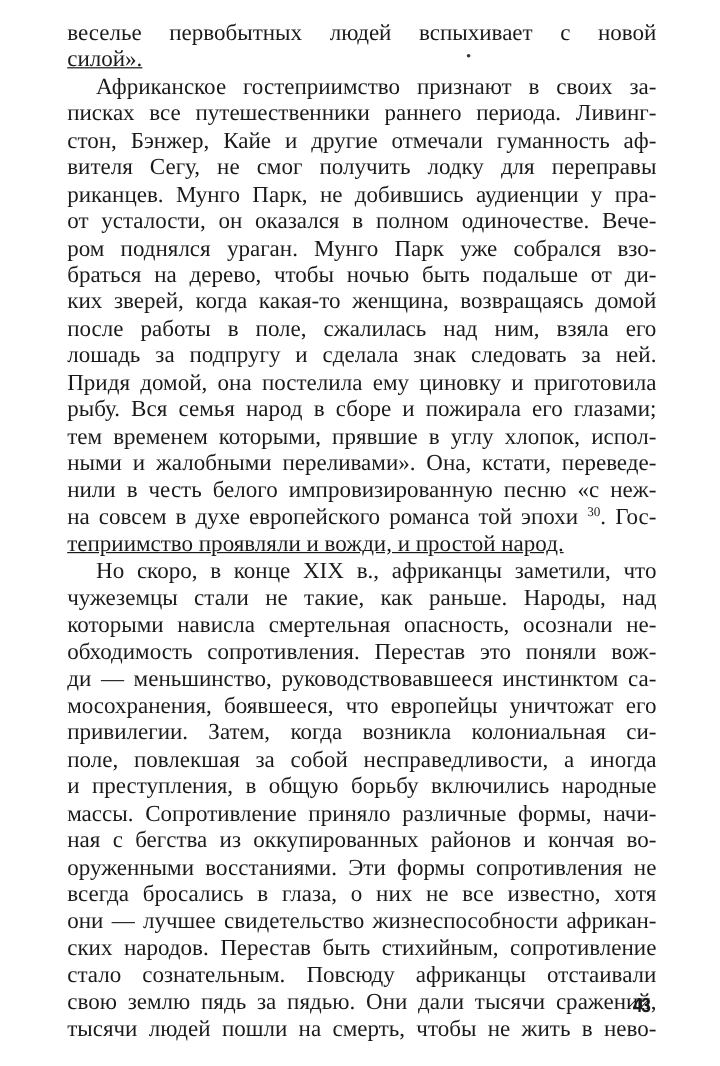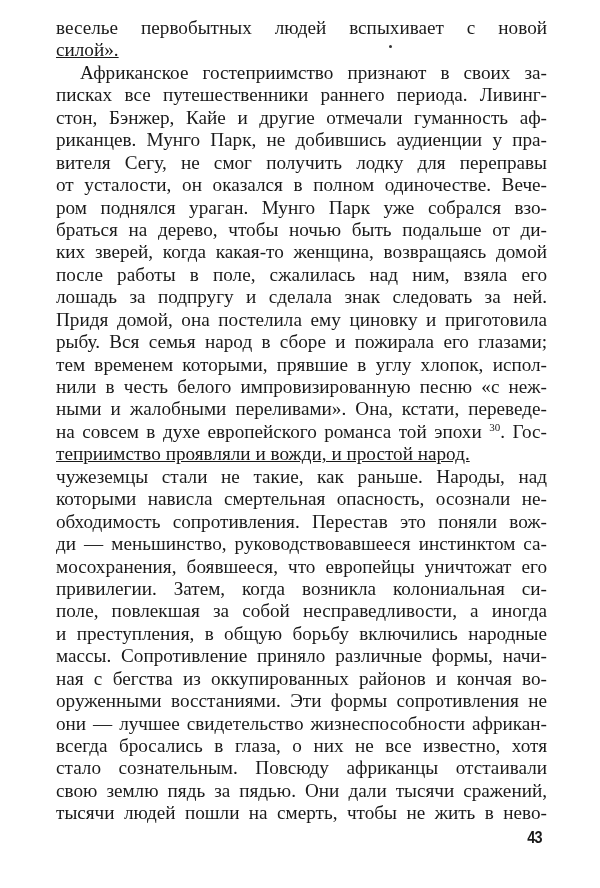--- a/index.html
+++ b/index.html
@@ -27,46 +27,48 @@
 </style>
 </head>
 <body>
 
 <div class="page" id="page">
     <div class="line"><span>веселье   первобытных   людей   вспыхивает   с   новой</span></div>
     <div class="line last"><span>силой».</span></div>
     <div class="line indent"><span>Африканское гостеприимство признают в своих за-</span></div>
     <div class="line"><span>писках все путешественники раннего периода. Ливинг-</span></div>
     <div class="line"><span>стон, Бэнжер, Кайе и другие отмечали гуманность аф-</span></div>
+    <div class="line"><span>вителя Сегу, не смог получить лодку для переправы</span></div>
     <div class="line"><span>риканцев. Мунго Парк, не добившись аудиенции у пра-</span></div>
-    <div class="line"><span>вителя Сегу, не смог получить лодку для переправы</span></div>
     <div class="line"><span>от усталости, он оказался в полном одиночестве. Вече-</span></div>
     <div class="line"><span>ром поднялся ураган. Мунго Парк уже собрался взо-</span></div>
     <div class="line"><span>браться на дерево, чтобы ночью быть подальше от ди-</span></div>
     <div class="line"><span>ких зверей, когда какая-то женщина, возвращаясь домой</span></div>
     <div class="line"><span>после работы в поле, сжалилась над ним, взяла его</span></div>
     <div class="line"><span>лошадь за подпругу и сделала знак следовать за ней.</span></div>
     <div class="line"><span>Придя домой, она постелила ему циновку и приготовила</span></div>
     <div class="line"><span>рыбу. Вся семья народ в сборе и пожирала его глазами;</span></div>
     <div class="line"><span>тем временем которыми, прявшие в углу хлопок, испол-</span></div>
+    <div class="line"><span>ными и жалобными переливами». Она, кстати, переведе-</span></div>
     <div class="line"><span>нили в честь белого импровизированную песню «с неж-</span></div>
-    <div class="line"><span>ными и жалобными переливами». Она, кстати, переведе-</span></div>
     <div class="line"><span>на совсем в духе европейского романса той эпохи</span>&nbsp;<sup>30</sup><span>. Гос-</span></div>
     <div class="line last"><span>теприимство проявляли и вожди, и простой народ.</span></div>
+    <div class="line indent"><span>Но скоро, в конце XIX в., африканцы заметили, что</span></div>
     <div class="line"><span>чужеземцы стали не такие, как раньше. Народы, над</span></div>
     <div class="line"><span>которыми нависла смертельная опасность, осознали не-</span></div>
     <div class="line"><span>обходимость сопротивления. Перестав это поняли вож-</span></div>
     <div class="line"><span>ди — меньшинство, руководствовавшееся инстинктом са-</span></div>
     <div class="line"><span>мосохранения, боявшееся, что европейцы уничтожат его</span></div>
     <div class="line"><span>привилегии. Затем, когда возникла колониальная си-</span></div>
     <div class="line"><span>поле, повлекшая за собой несправедливости, а иногда</span></div>
     <div class="line"><span>и преступления,  в общую борьбу включились народные</span></div>
     <div class="line"><span>массы. Сопротивление приняло различные формы, начи-</span></div>
     <div class="line"><span>ная с бегства из оккупированных районов и кончая во-</span></div>
     <div class="line"><span>оруженными восстаниями. Эти формы сопротивления не</span></div>
+    <div class="line"><span>всегда бросались в глаза, о них не все известно, хотя</span></div>
     <div class="line"><span>они — лучшее свидетельство жизнеспособности африкан-</span></div>
-    <div class="line"><span>всегда бросались в глаза, о них не все известно, хотя</span></div>
+    <div class="line"><span>ских народов. Перестав быть стихийным, сопротивление</span></div>
     <div class="line"><span>стало сознательным. Повсюду африканцы  отстаивали</span></div>
     <div class="line"><span>свою землю пядь за пядью. Они дали тысячи сражений,</span></div>
     <div class="line"><span>тысячи людей пошли на смерть, чтобы не жить в нево-</span></div>
   </div>
 <div class="page-number">43</div>
 <div class="speck" style="left:389px; top:45px;"></div>
 
 </body></html>

